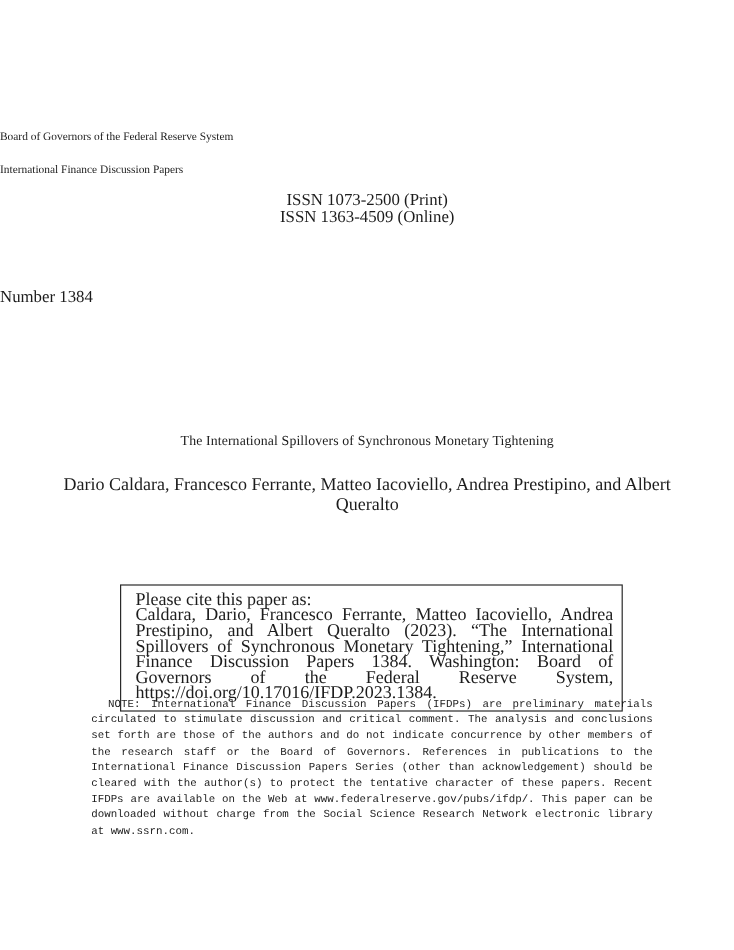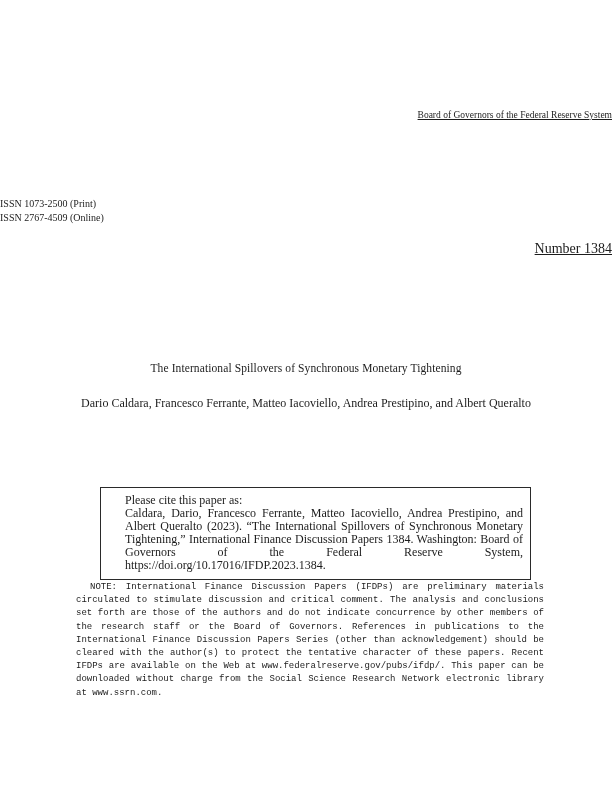--- a/index.html
+++ b/index.html
@@ -18,62 +18,61 @@
     position: relative;
     width: 612px;
     height: 792px;
     background: #ffffff;
     overflow: hidden;
   }
   .centered {
     position: absolute;
     left: 0;
     width: 612px;
-    text-align: right;
-    text-decoration: underline;
+    text-align: left;
   }
   .header-line {
     font-size: 9.5px;
     line-height: 13px;
   }
   .issn-block {
     position: absolute;
     left: 0;
     width: 612px;
-    font-size: 10px;
+    text-align: center;
+    font-size: 14px;
     line-height: 13.5px;
-    margin-top: 36px;
   }
   .number-line, .date-line {
     font-size: 14px;
   }
   .paper-title {
     position: absolute;
     left: 56px;
     width: 500px;
     text-align: center;
     font-size: 11.5px;
     font-weight: normal;
     letter-spacing: 0.1px;
   }
   .authors-line {
     position: absolute;
     left: 36px;
     width: 540px;
     text-align: center;
-    font-size: 12px;
+    font-size: 15px;
   }
   .citation-box {
     position: absolute;
     left: 100px;
     top: 487px;
     width: 398px;
     border: 1px solid #2a2a2a;
-    padding: 6px 7px 7px 24px;
-    font-size: 12px;
+    padding: 6px 7px 7px 12px;
+    font-size: 15px;
     line-height: 13px;
   }
   .citation-label {
     display: block;
   }
   .citation-text {
     display: block;
     text-align: justify;
   }
   .note-paragraph {
@@ -88,24 +87,25 @@
     font-family: Liberation Mono, monospace;
   }
 </style>
 </head>
 <body>
 
 <div class="page">
 
   <div class="centered header-line" style="top: 109px;">Board of Governors of the Federal Reserve System</div>
 
+  <div class="centered header-line" style="top: 136px;">International Finance Discussion Papers</div>
 
   <div class="issn-block" style="top: 161px;">
     <div>ISSN 1073-2500 (Print)</div>
-    <div>ISSN 2767-4509 (Online)</div>
+    <div>ISSN 1363-4509 (Online)</div>
   </div>
 
   <div class="centered number-line" style="top: 241px;">Number 1384</div>
 
 
   <div class="paper-title" style="top: 362px;">The International Spillovers of Synchronous Monetary Tightening</div>
 
   <div class="authors-line" style="top: 396px;">Dario Caldara, Francesco Ferrante, Matteo Iacoviello, Andrea Prestipino, and Albert Queralto</div>
 
   <div class="citation-box">

